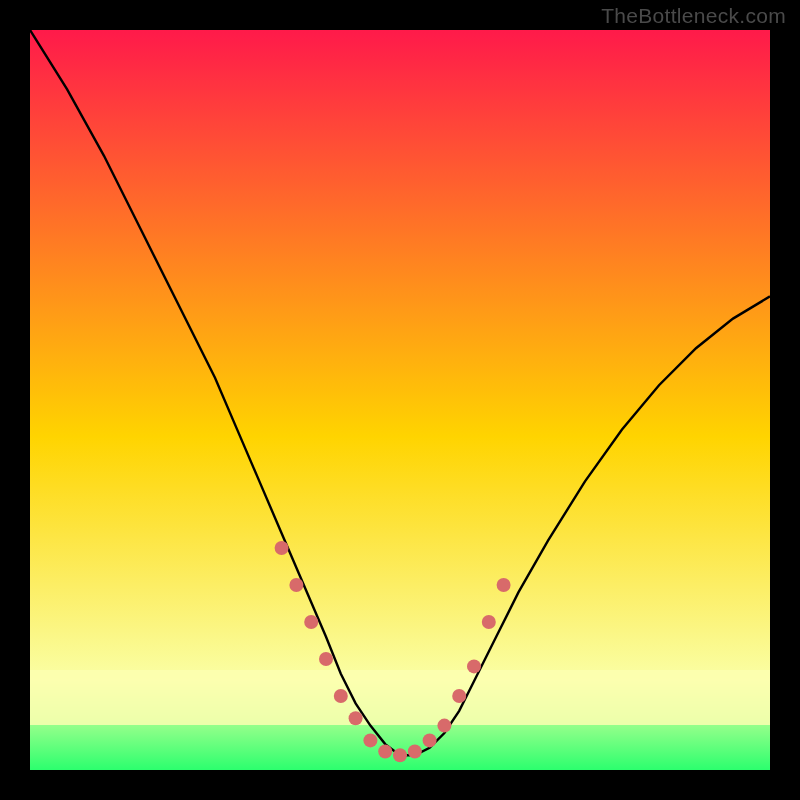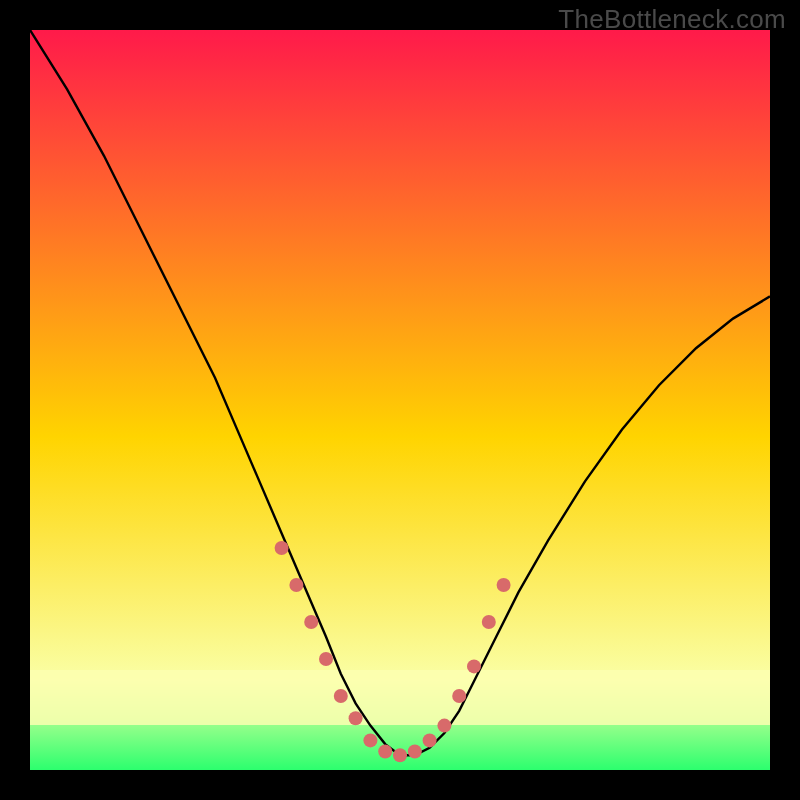--- a/index.html
+++ b/index.html
@@ -24,21 +24,21 @@
     left: 0;
     top: 0;
     width: 740px;
     height: 740px;
   }
   .watermark {
     position: absolute;
     top: 4px;
     right: 14px;
     color: #4a4a4a;
-    font-size: 26px;
+    font-size: 21px;
     font-weight: 500;
     letter-spacing: 0.3px;
   }
   svg {
     display: block;
   }
 </style>
 </head>
 <body>
 

